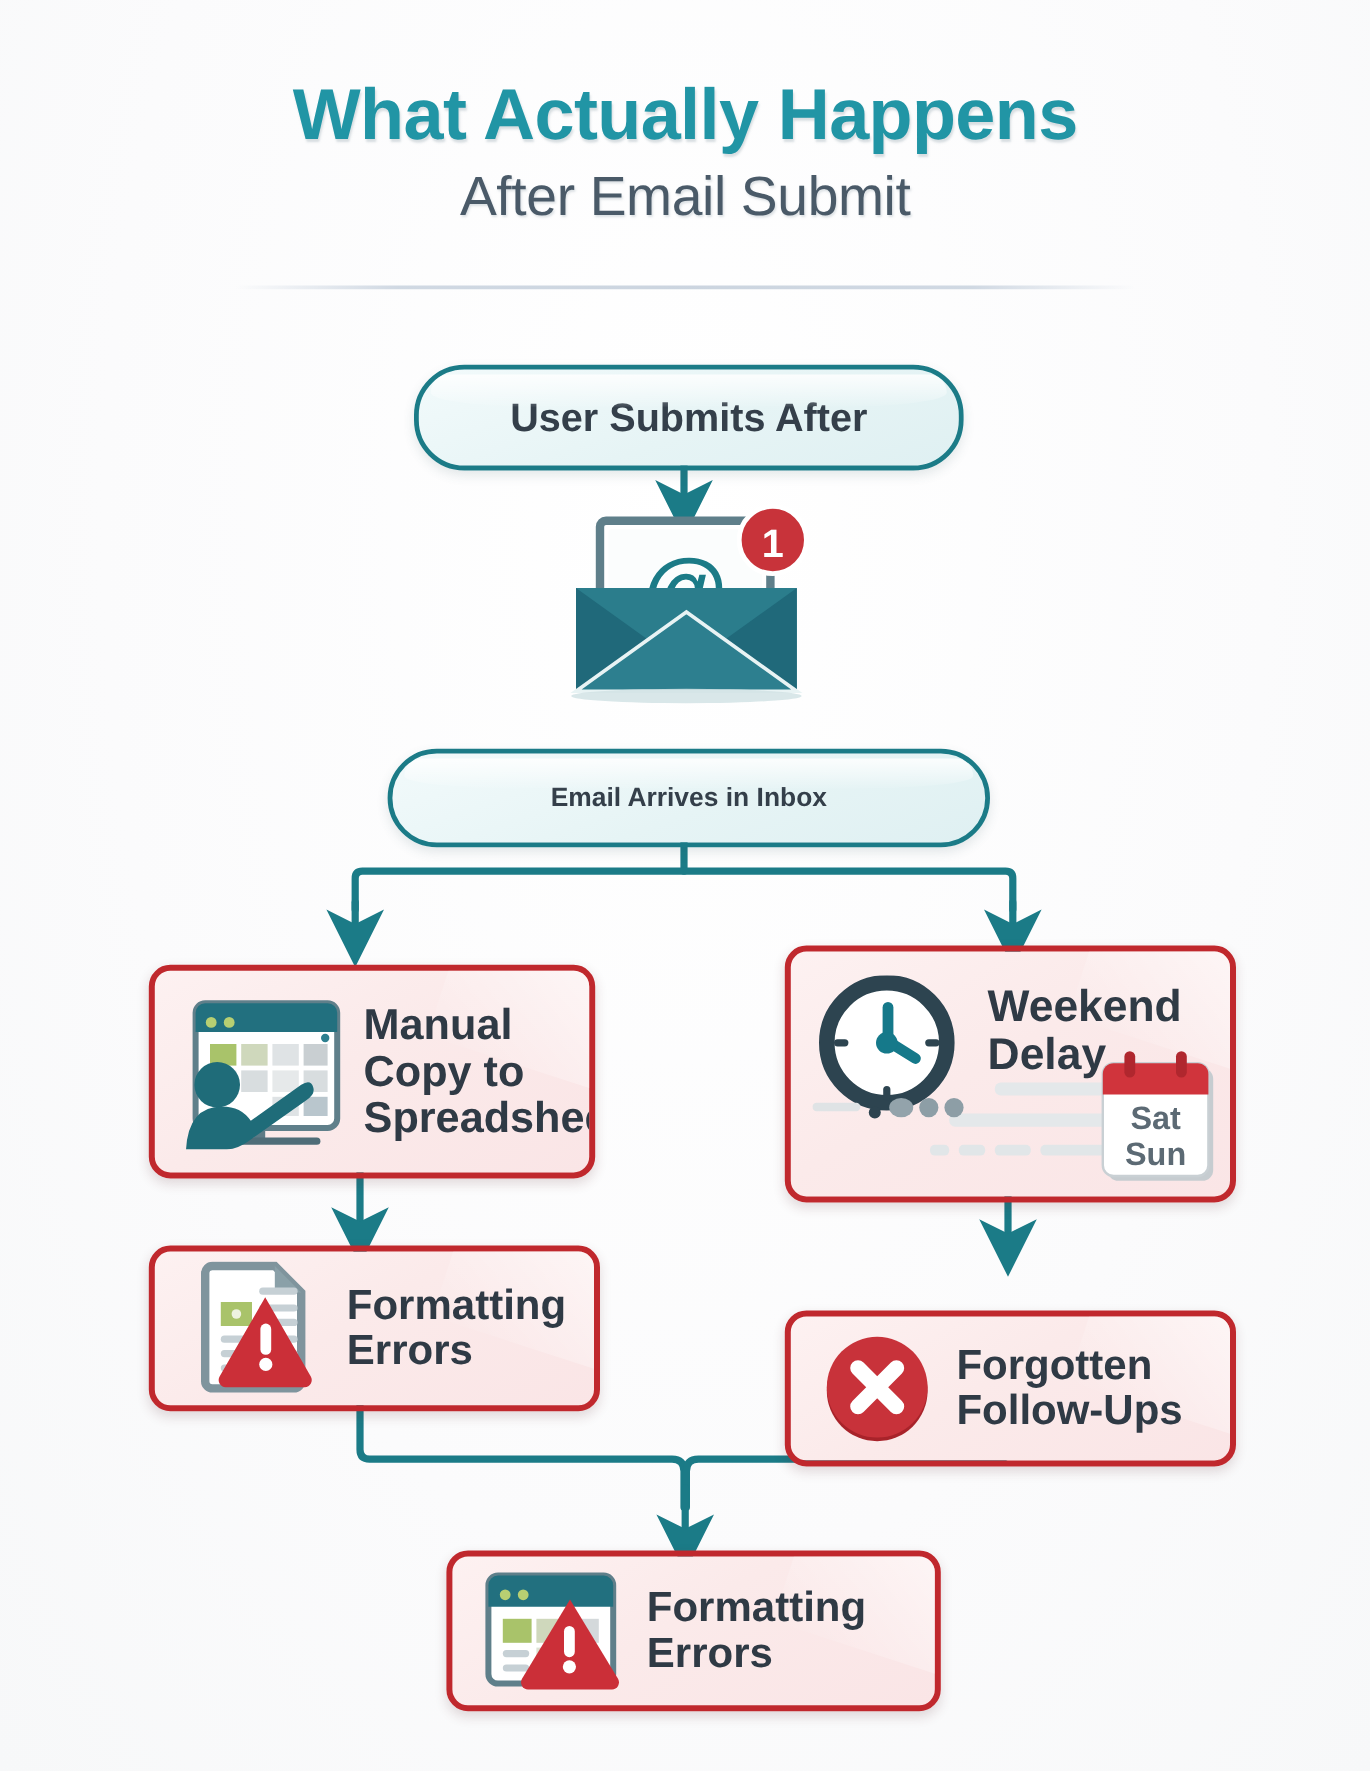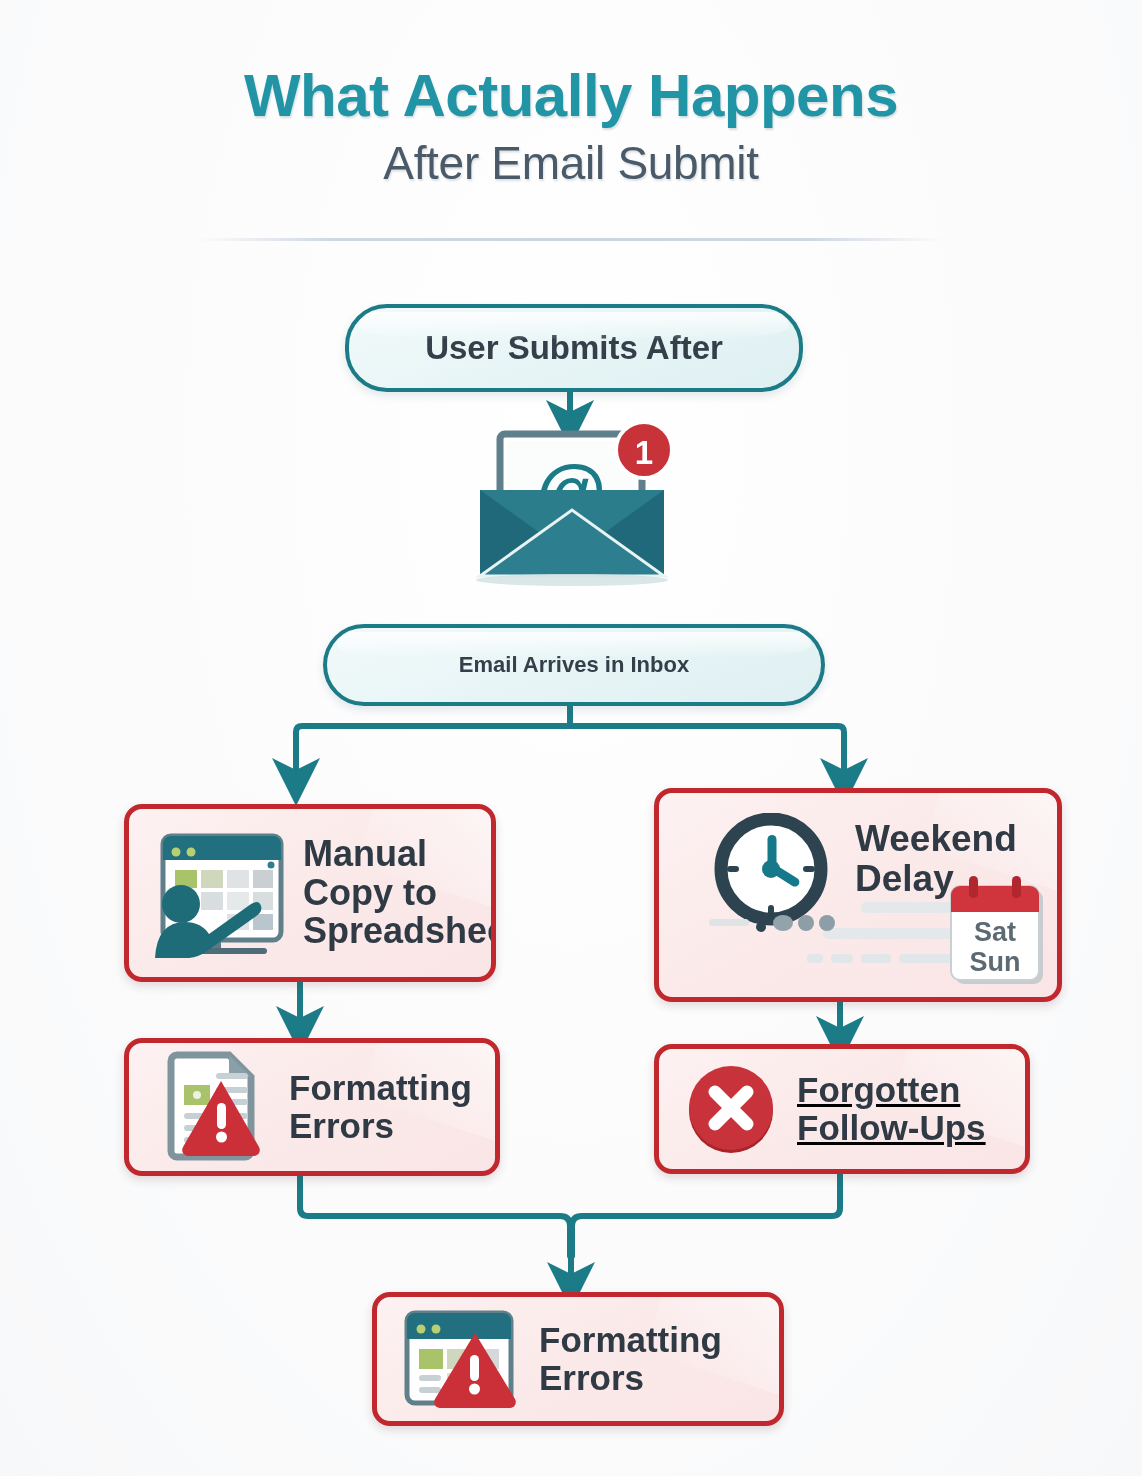--- a/index.html
+++ b/index.html
@@ -72,29 +72,29 @@
   .card .label{
     color:#2f3a45;font-weight:bold;line-height:1.08;
     position:relative;z-index:3;white-space:pre-line;
   }
   .card .ico{position:relative;z-index:2;flex:none;}
 
   #card-manual{left:124px;top:788px;width:362px;height:168px;margin-top:16px;}
   #card-manual .ico{margin-left:20px;}
   #card-manual .label{font-size:36px;margin-left:14px;}
 
-  #card-weekend{left:654px;top:788px;width:366px;height:204px;padding-left:32px;}
+  #card-weekend{left:654px;top:788px;width:366px;height:204px;}
   #card-weekend .ico{margin-left:18px;align-self:flex-start;margin-top:20px;}
   #card-weekend .label{font-size:37px;margin-left:14px;align-self:flex-start;margin-top:26px;}
 
   #card-format1{left:124px;top:1038px;width:366px;height:128px;}
   #card-format1 .ico{margin-left:22px;}
   #card-format1 .label{font-size:35px;margin-left:14px;}
 
-  #card-forgot{left:654px;top:1044px;width:366px;height:120px;text-decoration:underline;}
+  #card-forgot{left:654px;top:1092px;width:366px;height:120px;}
   #card-forgot .ico{margin-left:26px;}
   #card-forgot .label{font-size:35px;margin-left:20px;}
 
   #card-format2{left:372px;top:1292px;width:402px;height:124px;}
   #card-format2 .ico{margin-left:24px;}
   #card-format2 .label{font-size:35px;margin-left:14px;}
 
   
   .layer{position:absolute;left:0;top:0;width:1142px;height:1476px;pointer-events:none;}
 </style>

